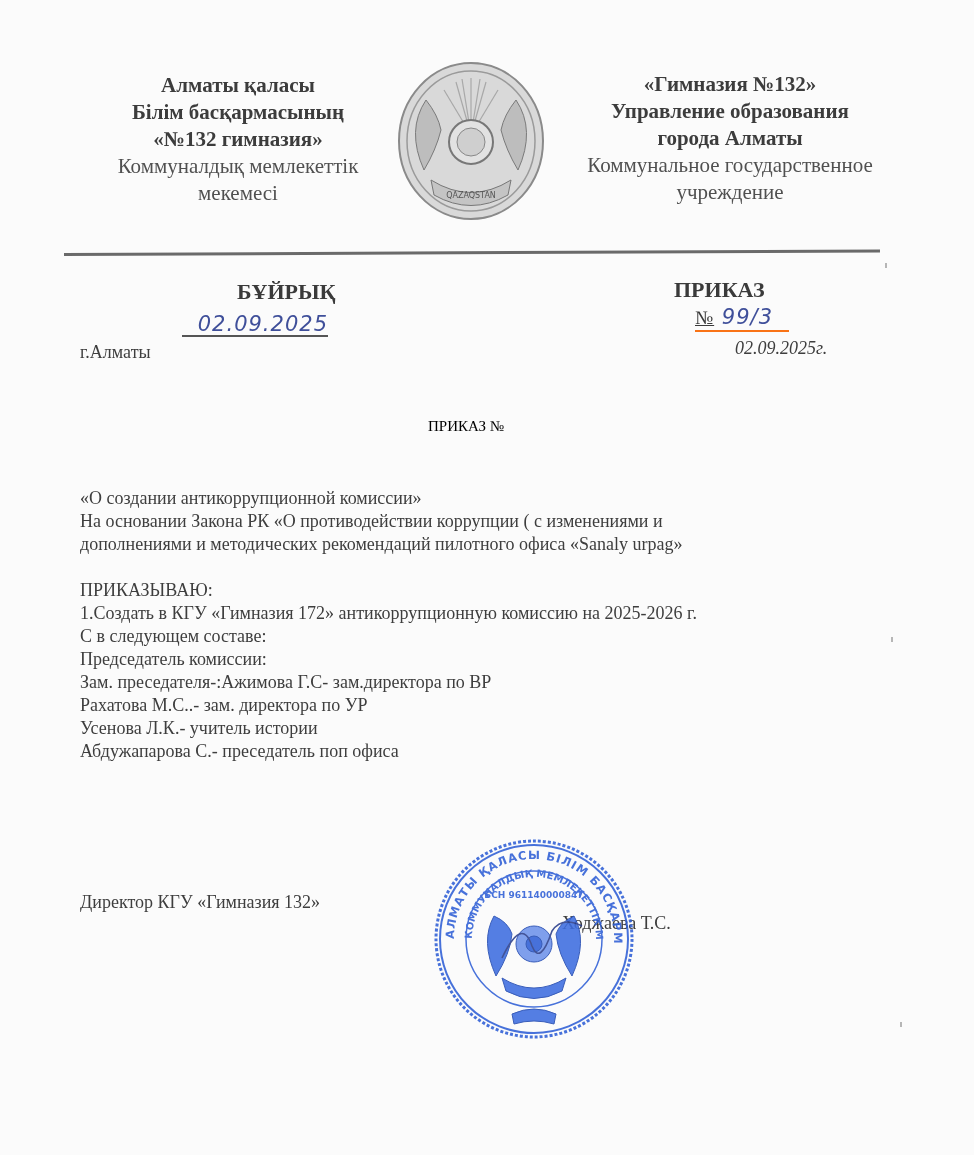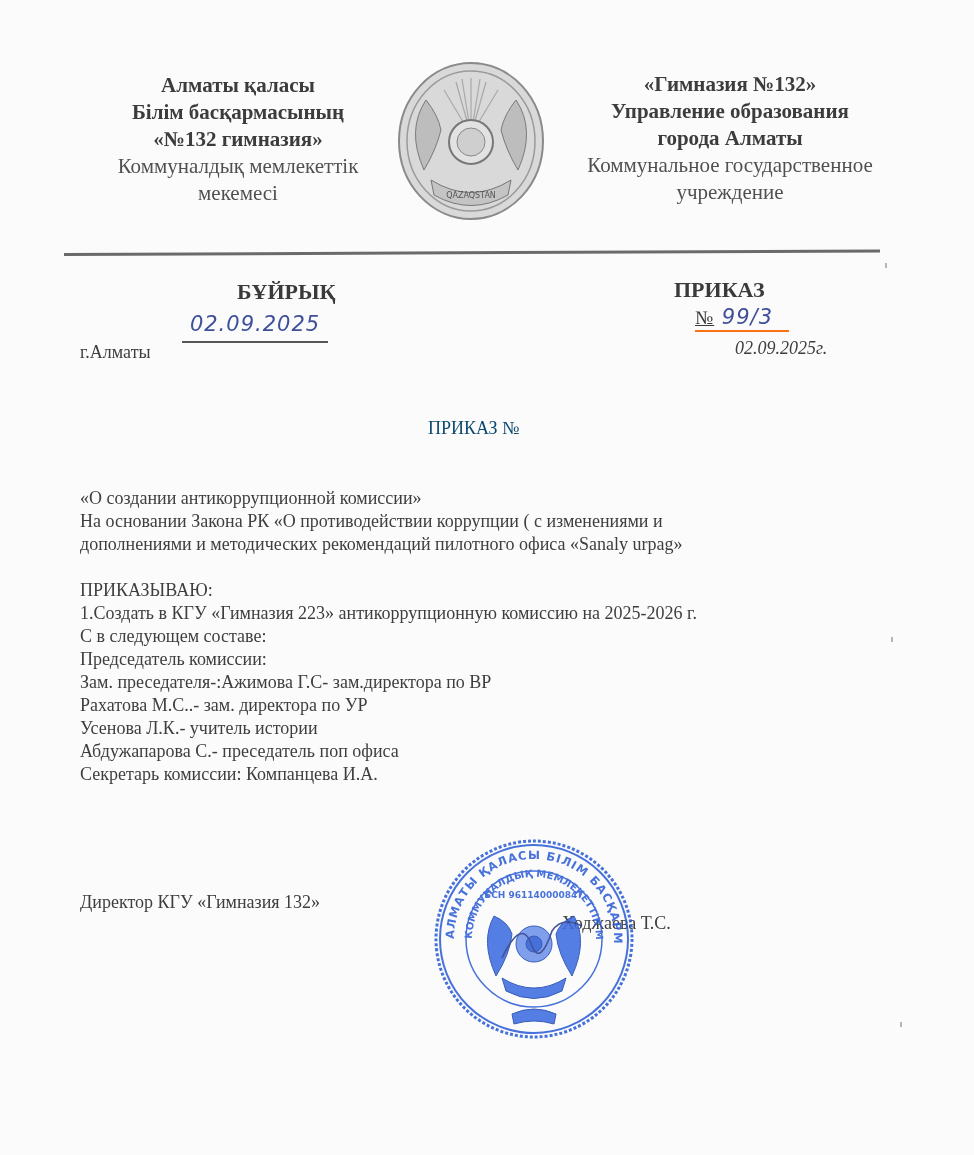--- a/index.html
+++ b/index.html
@@ -15,27 +15,27 @@
   .hdr-block .n { font-weight: normal; color: #505050; }
   #hdr-left { left: 88px; top: 72px; width: 300px; }
   #hdr-right { left: 565px; top: 71px; width: 330px; }
   #emblem { left: 396px; top: 60px; width: 150px; height: 162px; }
   #rule { left: 64px; top: 253px; width: 816px; height: 3px; background: #6a6a6a;
     transform: rotate(-0.25deg); transform-origin: left center; }
   .title-b { font-weight: bold; font-size: 22px; color: #3a3a3a; }
   #buyryk { left: 192px; top: 279px; margin-left: 45px; }
   #prikaz-r { left: 674px; top: 277px; }
   .hand { font-family: "DejaVu Sans", sans-serif; font-style: italic; color: #3f4f9a; font-size: 21px; letter-spacing: 1px; }
-  #date-hand { left: 182px; top: 313px; width: 146px; border-bottom: 2px solid #555; text-align: center; padding-bottom: 6px; line-height: 22px; }
+  #date-hand { left: 182px; top: 313px; width: 146px; border-bottom: 2px solid #555; text-align: right; padding-bottom: 0; line-height: 22px; }
   #num-hand { left: 695px; top: 305px; width: 94px; border-bottom: 2px solid #f97316; line-height: 24px; white-space: nowrap; }
   #num-hand .lbl { font-family: "Liberation Serif", serif; font-style: normal; color: #3a3a3a; font-size: 19px; text-decoration: underline; }
   .body-t { font-size: 18px; line-height: 23px; color: #3e3e3e; white-space: nowrap; }
   #city { left: 80px; top: 341px; }
   #date-printed { left: 735px; top: 337px; font-style: italic; }
-  #order-no { left: 428px; top: 418px; font-size: 18px; color: #0c4a6e; }
+  #order-no { left: 428px; top: 418px; font-size: 15px; color: #000000; }
   #content { left: 80px; top: 487px; }
   #content .gap { height: 23px; }
   #signature-row { left: 80px; top: 891px; }
   #director-name { left: 562px; top: 912px; }
   #stamp { left: 432px; top: 836px; width: 204px; height: 206px; }
   .speck { position: absolute; width: 2px; height: 5px; background: #888; opacity: .6; }
 </style>
 </head>
 <body>
 
@@ -89,28 +89,27 @@
 <div id="city" class="abs body-t">г.Алматы</div>
 <div id="date-printed" class="abs body-t">02.09.2025г.</div>
 
 <div id="order-no" class="abs">ПРИКАЗ №</div>
 <div id="content" class="abs body-t">
   <div>«О создании антикоррупционной комиссии»</div>
   <div>На основании Закона РК «О противодействии коррупции ( с изменениями и</div>
   <div>дополнениями и  методических рекомендаций пилотного офиса «Sanaly urpag»</div>
   <div class="gap"></div>
   <div>ПРИКАЗЫВАЮ:</div>
-  <div>1.Создать в КГУ «Гимназия 223» антикоррупционную комиссию на 2025-2026 г.</div>
+  <div>1.Создать в КГУ «Гимназия 172» антикоррупционную комиссию на 2025-2026 г.</div>
   <div>С в следующем составе:</div>
   <div>Председатель комиссии:</div>
   <div>Зам. преседателя-:Ажимова Г.С- зам.директора по ВР</div>
   <div>Рахатова М.С..- зам. директора по УР</div>
   <div>Усенова Л.К.- учитель истории</div>
   <div>Абдужапарова С.- преседатель поп офиса</div>
-  <div>Секретарь комиссии: Компанцева И.А.</div>
 </div>
 
 <div id="signature-row" class="abs body-t">Директор КГУ «Гимназия 132»</div>
 <div id="director-name" class="abs body-t">Ходжаева Т.С.</div>
 
 <div id="stamp" class="abs">
   <svg width="204" height="206" viewBox="0 0 204 206" style="opacity:.88">
     <defs>
       <path id="arcOuter" d="M22 103 A80 80 0 1 1 182 103"></path>
       <path id="arcInner" d="M40 103 A62 62 0 0 1 164 103"></path>

